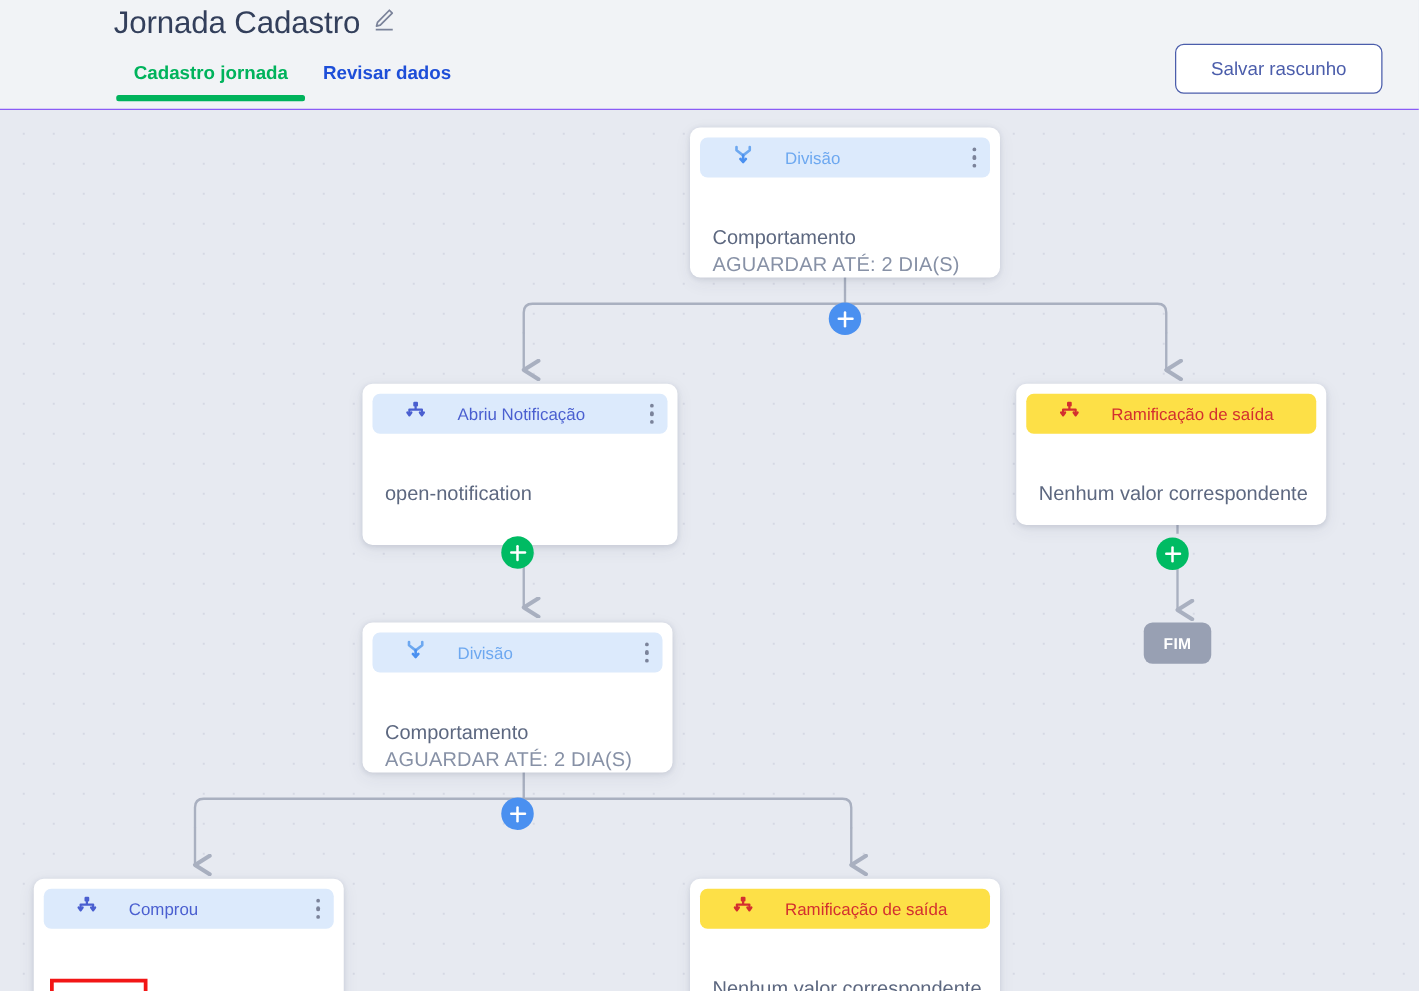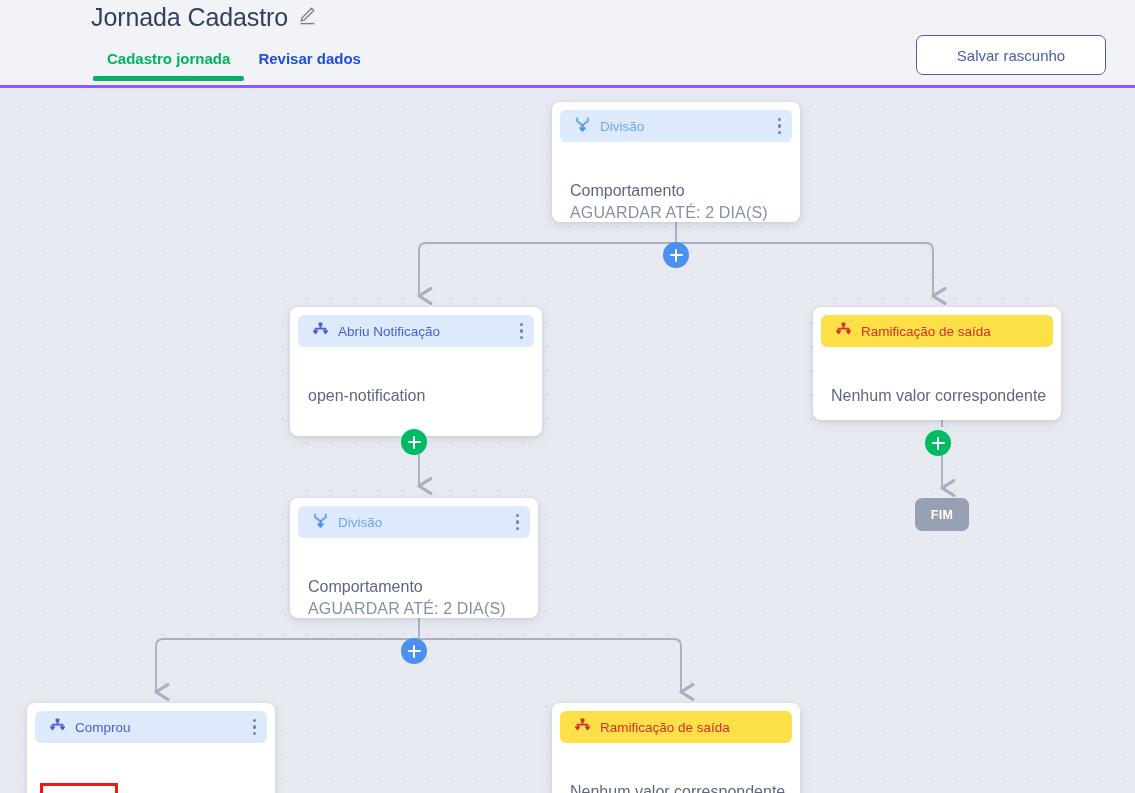--- a/index.html
+++ b/index.html
@@ -8,21 +8,21 @@
     font-family: "Liberation Sans", sans-serif;
     overflow: hidden;
     background: #e7eaf1;
   }
 
   
   .header {
     position: absolute; left: 0; top: 0;
     width: 1135px; height: 88px;
     background: #f1f3f6;
-    border-bottom: 3px solid #8b5cf6;
+    border-bottom: 1px solid #8b5cf6;
   }
   .title-row {
     position: absolute; left: 91px; top: 2px;
     display: flex; align-items: center; gap: 9px;
   }
   .page-title {
     font-size: 25px; color: #333f5b; font-weight: 400;
     letter-spacing: -0.1px; line-height: 30px;
   }
   .edit-icon { display: block; margin-top: 4px; cursor: pointer; }
@@ -37,21 +37,21 @@
     font-family: inherit; position: relative;
   }
   .tab.active { color: #00b35c; font-weight: 700; }
   .tab.inactive { color: #1d4ed8; font-weight: 700; }
   .tab.active::after {
     content: ""; position: absolute; left: 0; right: 0; bottom: 0;
     height: 5px; background: #00b35c; border-radius: 2px;
   }
   .save-btn {
     position: absolute; right: 29px; top: 35px;
-    width: 190px; height: 40px;
+    width: 166px; height: 40px;
     background: #ffffff; border: 1px solid #4b5dab;
     border-radius: 7px; color: #4b5dab;
     font-size: 15px; font-family: inherit; font-weight: 400;
     cursor: pointer;
   }
 
   
   .canvas {
     position: absolute; left: 0; top: 88px;
     width: 1135px; height: 705px;
@@ -66,21 +66,21 @@
   .node {
     position: absolute;
     background: #ffffff;
     border-radius: 8px;
     box-shadow: 0 1px 4px rgba(50,60,90,0.13), 0 4px 14px rgba(50,60,90,0.07);
     padding: 8px 8px 0 8px;
   }
   .node-head {
     display: flex; align-items: center;
     height: 32px; border-radius: 6px;
-    padding: 0 9px 0 14px; gap: 9px;
+    padding: 0 9px 0 26px; gap: 25px;
   }
   .node-head.blue  { background: #dceafc; }
   .node-head.red   { background: #fde047; }
   .node-title { font-size: 13.5px; flex: 1; }
   .node-head.blue .node-title.light { color: #6da8f0; }
   .node-head.blue .node-title.dark  { color: #4a5fd0; }
   .node-head.red  .node-title       { color: #d32f2f; }
   .dots { display: flex; flex-direction: column; gap: 3px; cursor: pointer; padding: 3px 2px; }
   .dots i { display: block; width: 3.5px; height: 3.5px; border-radius: 50%; background: #7b839a; }
   .node-body { padding: 10px 10px 0 10px; margin-top: 29px; }

